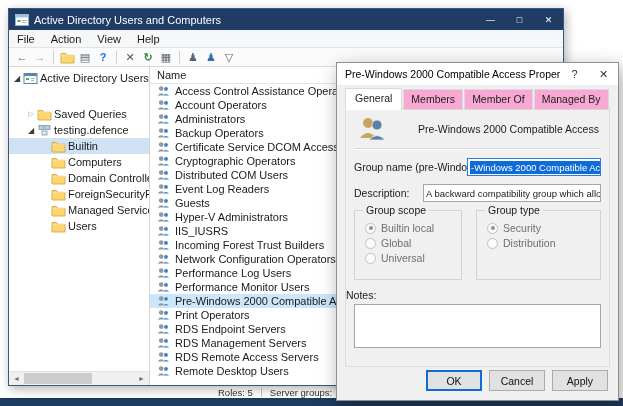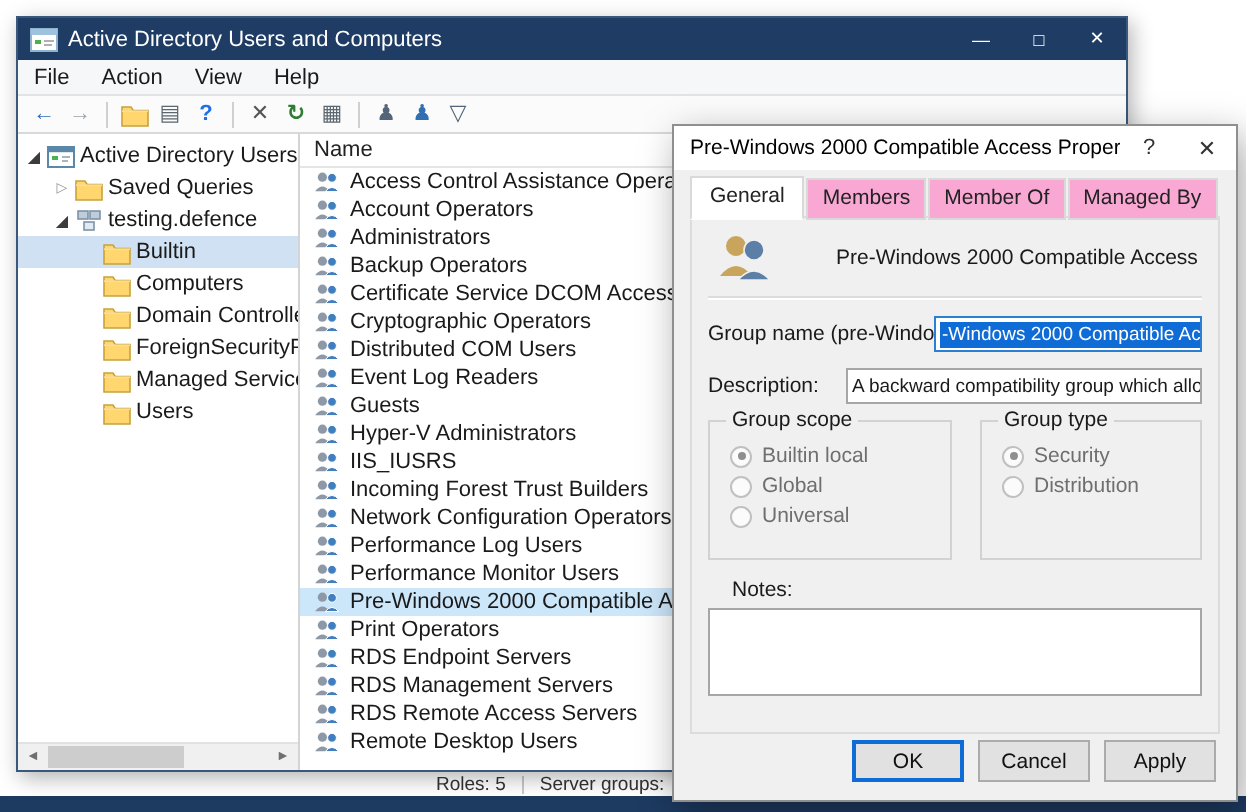--- a/index.html
+++ b/index.html
@@ -60,26 +60,26 @@
   .gp-name{margin-left:30px;font-size:10.5px;white-space:nowrap;overflow:hidden}
   .gp-sep{height:1px;background:#dcdcdc;margin:1px 8px 9px;box-shadow:0 1px 0 #fff}
   .frow{display:flex;align-items:center;margin:0 8px 8px;font-size:10.5px}
   .flabel{flex:1;white-space:nowrap;overflow:hidden}
   .tb{height:18px;border:1px solid #a6a6a6;background:#fff;display:flex;align-items:center;padding:0 2px;overflow:hidden;white-space:nowrap;font-size:9.5px;flex:none}
   .tb.focus{border-color:#2a7fd4}
   .selx{background:#0f6cd6;color:#fff;padding:1px 1px}
   .gbrow{display:flex;margin:3px 8px 0;gap:14px}
   .gbox{border:1px solid #d2d2d2;position:relative;height:70px;padding-top:8px;background:#f0f0f0}
   .gbox .legend{position:absolute;top:-7px;left:8px;background:#f0f0f0;padding:0 3px;font-size:10.5px;color:#1a1a1a}
-  .gbox.scope{width:122px}
+  .gbox.scope{width:108px}
   .gbox.type{flex:1}
   .radio{display:flex;align-items:center;margin:3px 0 0 10px;font-size:10.5px;color:#6f6f6f}
   .rdot{width:11px;height:11px;border-radius:50%;border:1px solid #c0c0c0;background:#fbfbfb;margin-right:5px;position:relative;flex:none}
   .radio.checked .rdot::after{content:"";position:absolute;left:2.5px;top:2.5px;width:4px;height:4px;border-radius:50%;background:#8f8f8f}
-  .notes-label{margin:9px 20px 3px;font-size:10.5px}
+  .notes-label{margin:9px 0 3px;font-size:10.5px}
   .notes-area{margin:0 8px;height:44px;border:1px solid #a6a6a6;background:#fff}
   .dlg-buttons{position:absolute;right:10px;bottom:9px;display:flex;gap:7px}
   .btn{width:56px;height:21px;background:#e1e1e1;border:1px solid #ababab;font-size:10.5px;display:flex;align-items:center;justify-content:center;color:#111}
   .btn.default{border-color:#0f6cd6;box-shadow:inset 0 0 0 1px #0f6cd6}
 </style>
 </head>
 <body>
 
 <div class="sm-status">
   <span>Roles: 5</span>
@@ -142,21 +142,21 @@
               <svg width="15" height="13" viewBox="0 0 15 13">
                 <rect x="1" y="1.5" width="13" height="10" fill="#ffffff" stroke="#5b87a8"></rect>
                 <rect x="1" y="1.5" width="13" height="2.6" fill="#5b87a8"></rect>
                 <rect x="3" y="6" width="3" height="2" fill="#4caf50"></rect>
                 <rect x="8" y="6" width="4" height="1" fill="#aab4bc"></rect>
                 <rect x="8" y="8" width="3" height="1" fill="#aab4bc"></rect>
               </svg>
             </span>
             <span class="tlabel">Active Directory Users and Com</span>
           </div>
-          <div class="tree-row" style="padding-left: 16px;">
+          <div class="tree-row" style="padding-left: 16px; margin-top: 20px;">
             <span class="exp">▷</span>
             <span class="ticon">
               <svg width="15" height="13" viewBox="0 0 15 13">
                 <path d="M1 2.5 h4.5 l1.2 1.8 H14 V12 H1 z" fill="#ffd76e" stroke="#c8a23d" stroke-width="0.8"></path>
                 <path d="M1 4.6 h13" stroke="#f3e0a0" stroke-width="0.8"></path>
               </svg>
             </span>
             <span class="tlabel">Saved Queries</span>
           </div>
           <div class="tree-row" style="padding-left: 16px;">

